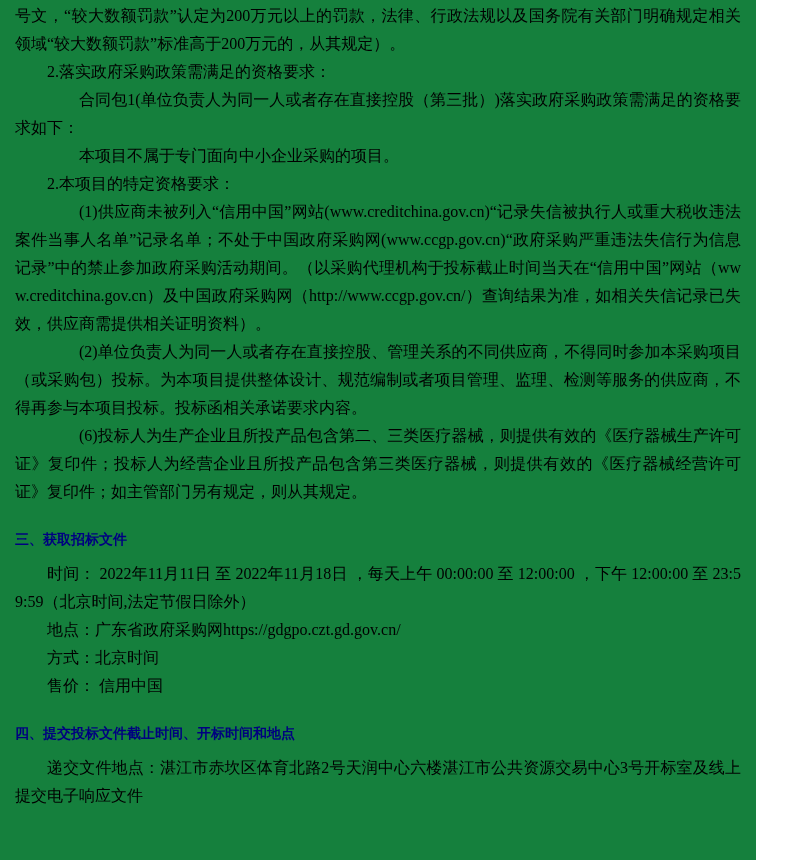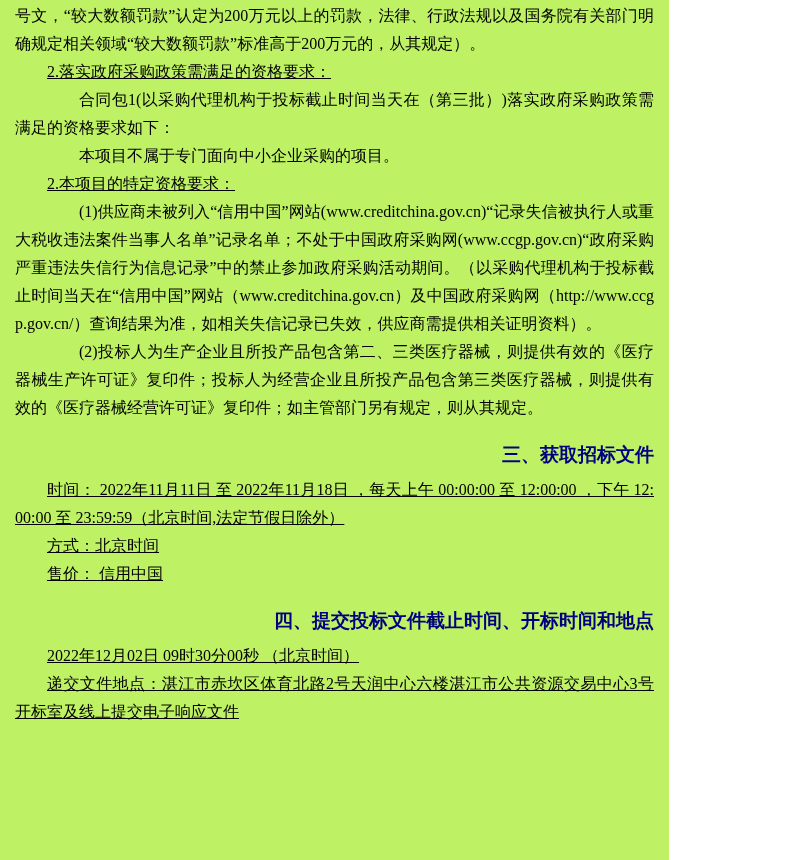--- a/index.html
+++ b/index.html
@@ -1,79 +1,79 @@
 <!DOCTYPE html>
 <html><head>
 <meta charset="utf-8">
 <style>
   html, body {
     margin: 0;
     padding: 0;
     background: #ffffff;
   }
   .page {
-    width: 669px;
+    width: 756px;
     height: 860px;
-    background: #bef264;
+    background: #15803d;
     box-sizing: border-box;
     padding: 2px 15px 16px 15px;
     overflow: hidden;
     font-family: "Liberation Serif", "DejaVu Serif", serif;
     font-size: 16px;
     line-height: 28px;
     color: #000000;
   }
   .para {
     margin: 0;
     text-align: justify;
     word-break: break-all;
   }
   .indent-0 { text-indent: 0; }
-  .indent-2 { text-indent: 2em; text-decoration: underline; }
+  .indent-2 { text-indent: 2em; }
   .indent-4 { text-indent: 4em; }
   .section-heading {
     margin: 21px 0 9px 0;
-    font-size: 19px;
+    font-size: 14px;
     font-weight: bold;
     color: #000080;
     text-indent: 0;
     line-height: 24px;
     font-family: "Liberation Sans", "DejaVu Sans", sans-serif;
-    text-align: right;
   }
 </style>
 </head>
 <body>
 
 <div class="page">
 
   <p class="para indent-0">号文，“较大数额罚款”认定为200万元以上的罚款，法律、行政法规以及国务院有关部门明确规定相关领域“较大数额罚款”标准高于200万元的，从其规定）。</p>
 
   <p class="para indent-2">2.落实政府采购政策需满足的资格要求：</p>
 
-  <p class="para indent-4">合同包1(以采购代理机构于投标截止时间当天在（第三批）)落实政府采购政策需满足的资格要求如下：</p>
+  <p class="para indent-4">合同包1(单位负责人为同一人或者存在直接控股（第三批）)落实政府采购政策需满足的资格要求如下：</p>
 
   <p class="para indent-4">本项目不属于专门面向中小企业采购的项目。</p>
 
   <p class="para indent-2">2.本项目的特定资格要求：</p>
 
 
   <p class="para indent-4">(1)供应商未被列入“信用中国”网站(www.creditchina.gov.cn)“记录失信被执行人或重大税收违法案件当事人名单”记录名单；不处于中国政府采购网(www.ccgp.gov.cn)“政府采购严重违法失信行为信息记录”中的禁止参加政府采购活动期间。（以采购代理机构于投标截止时间当天在“信用中国”网站（www.creditchina.gov.cn）及中国政府采购网（http://www.ccgp.gov.cn/）查询结果为准，如相关失信记录已失效，供应商需提供相关证明资料）。</p>
 
+  <p class="para indent-4">(2)单位负责人为同一人或者存在直接控股、管理关系的不同供应商，不得同时参加本采购项目（或采购包）投标。为本项目提供整体设计、规范编制或者项目管理、监理、检测等服务的供应商，不得再参与本项目投标。投标函相关承诺要求内容。</p>
 
-  <p class="para indent-4">(2)投标人为生产企业且所投产品包含第二、三类医疗器械，则提供有效的《医疗器械生产许可证》复印件；投标人为经营企业且所投产品包含第三类医疗器械，则提供有效的《医疗器械经营许可证》复印件；如主管部门另有规定，则从其规定。</p>
+  <p class="para indent-4">(6)投标人为生产企业且所投产品包含第二、三类医疗器械，则提供有效的《医疗器械生产许可证》复印件；投标人为经营企业且所投产品包含第三类医疗器械，则提供有效的《医疗器械经营许可证》复印件；如主管部门另有规定，则从其规定。</p>
 
   <h2 class="section-heading">三、获取招标文件</h2>
 
   <p class="para indent-2">时间：  2022年11月11日  至  2022年11月18日  ，每天上午  00:00:00  至  12:00:00  ，下午  12:00:00  至  23:59:59（北京时间,法定节假日除外）</p>
 
+  <p class="para indent-2">地点：广东省政府采购网https://gdgpo.czt.gd.gov.cn/</p>
 
   <p class="para indent-2">方式：北京时间</p>
 
   <p class="para indent-2">售价：  信用中国</p>
 
   <h2 class="section-heading">四、提交投标文件截止时间、开标时间和地点</h2>
 
-  <p class="para indent-2">2022年12月02日  09时30分00秒  （北京时间）</p>
 
   <p class="para indent-2">递交文件地点：湛江市赤坎区体育北路2号天润中心六楼湛江市公共资源交易中心3号开标室及线上提交电子响应文件</p>
 
 </div>
 
 </body></html>

